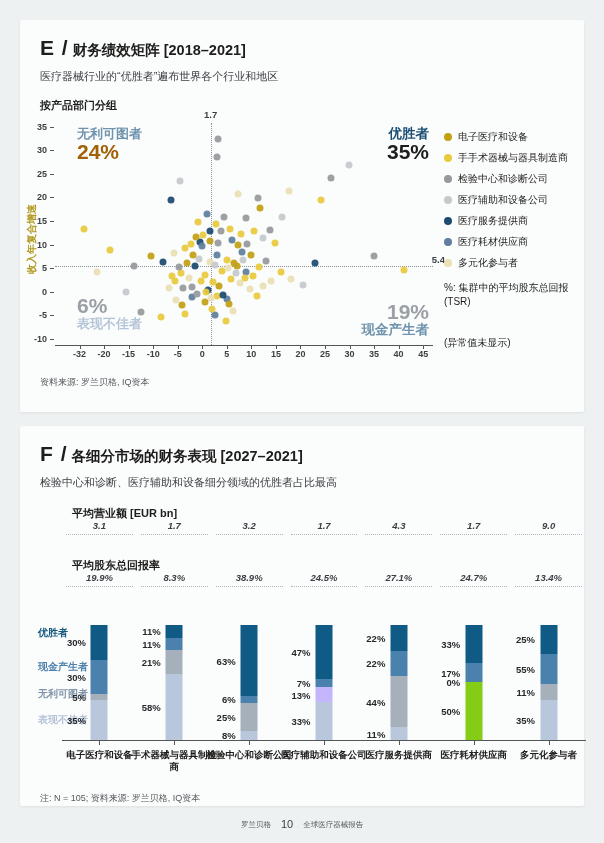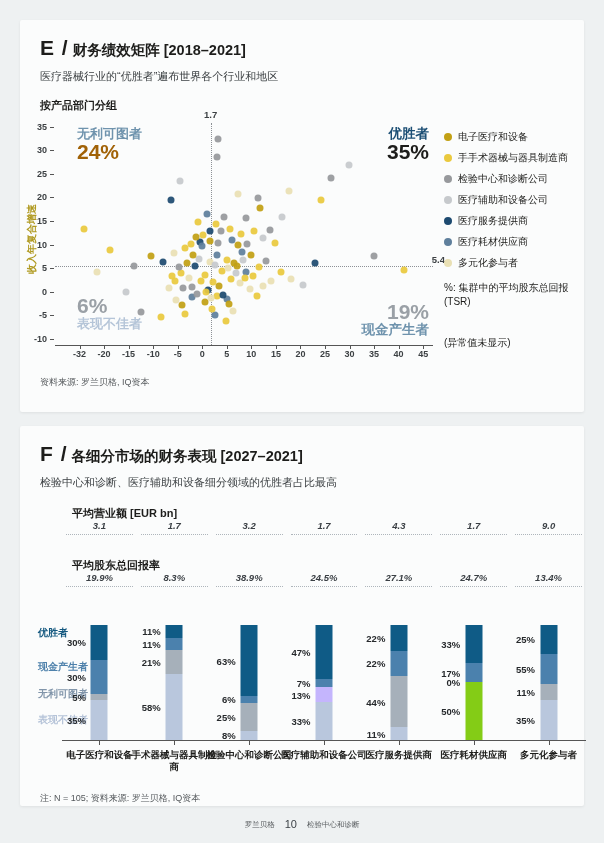--- a/index.html
+++ b/index.html
@@ -457,14 +457,14 @@
         <div class="cat-tick"></div>
         <div class="cat-label">多元化参与者</div>
       </div>
     </div>
   <div class="baseline"></div>
 
   <div class="note">注: N = 105; 资料来源: 罗兰贝格, IQ资本</div>
 </section>
 
 <div class="footer">
-  <span>罗兰贝格</span><span class="pg">10</span><span>检验中心和诊断</span>
+  <span>罗兰贝格</span><span class="pg">10</span><span>全球医疗器械报告</span>
 </div>
 
 </body></html>

